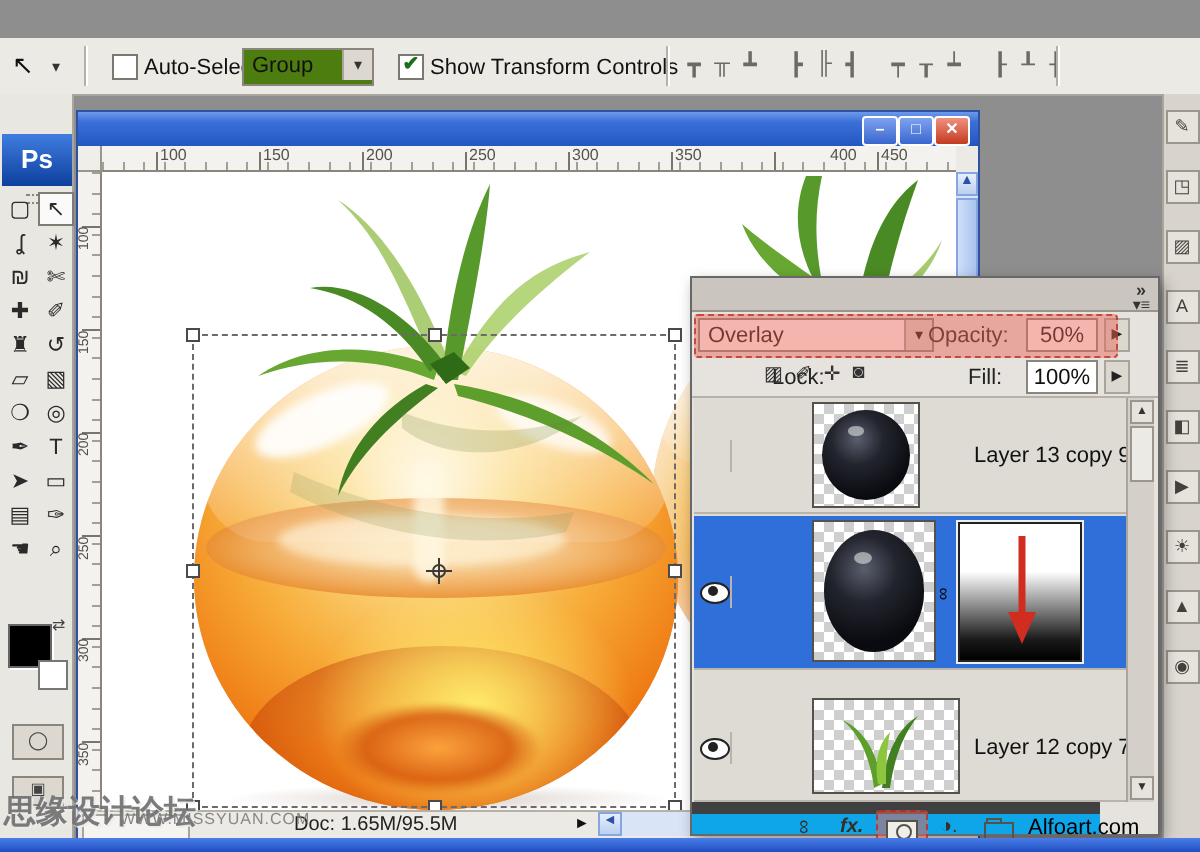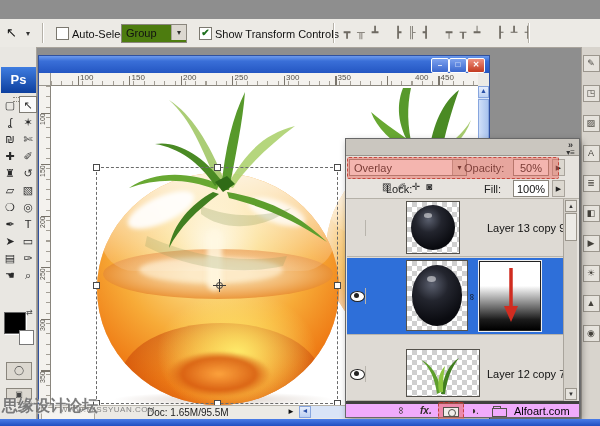--- a/index.html
+++ b/index.html
@@ -117,21 +117,21 @@
   .darksphere{position:absolute;left:8%;top:6%;width:84%;height:88%;border-radius:50%;background:radial-gradient(circle at 40% 32%,#5a5f6e 0%,#23252e 32%,#0a0b10 72%);}
   .darksphere::after{content:'';position:absolute;left:30%;top:18%;width:18%;height:10%;border-radius:50%;background:rgba(255,255,255,.5);}
   .llabel{position:absolute;font-size:11px;color:#111;white-space:nowrap;}
   #lrow2{background:#2e6fd9;color:#fff;}
   #masklink{position:absolute;left:122px;top:34px;font-size:9px;color:#0a0a0a;transform:rotate(90deg);}
   #maskthumb{position:absolute;left:132px;top:3px;width:62px;height:70px;background:linear-gradient(180deg,#ffffff 0%,#ffffff 35%,#1a1a1a 85%,#000 100%);border:1px solid #222;outline:1px solid #f0f0f0;box-sizing:border-box;}
   #listscroll{position:absolute;left:217px;top:60px;width:14px;height:202px;background:#d4d0c9;border-left:1px solid #a9a49c;box-sizing:border-box;}
   .lsbtn{position:absolute;left:1px;width:12px;height:12px;background:#e6e3dd;border:1px solid #9b968d;box-sizing:border-box;font-size:6px;text-align:center;line-height:10px;color:#333;}
   #lsthumb{position:absolute;left:1px;top:14px;width:12px;height:28px;background:#eceae5;border:1px solid #9b968d;box-sizing:border-box;}
   
-  #pbottom{position:absolute;left:0;top:262px;width:233px;height:16px;background:#f0abfc;border-top:3px solid #404040;box-sizing:border-box;}
+  #pbottom{position:absolute;left:0;top:262px;width:204px;height:16px;background:#0ea5e9;border-top:6px solid #404040;box-sizing:border-box;}
   #pbottom .ic{position:absolute;top:1px;font-size:10px;color:#33302a;}
   #fxlabel{font-style:italic;font-weight:bold;font-size:10px;}
   #maskhl{position:absolute;left:92px;top:-2px;width:26px;height:19px;background:rgba(233,101,88,.5);border:1px dashed rgba(185,40,30,.75);border-radius:2px;box-sizing:border-box;}
   #maskicon{position:absolute;left:97px;top:3px;width:16px;height:10px;background:#f0eee9;border:1px solid #55524c;box-sizing:border-box;}
   #maskicon::after{content:'';position:absolute;left:4px;top:1px;width:6px;height:6px;border:1px solid #55524c;border-radius:50%;}
   #foldericon{position:absolute;left:146px;top:4px;width:15px;height:9px;border:1px solid #55524c;box-sizing:border-box;}
   #foldericon::before{content:'';position:absolute;left:0;top:-3px;width:6px;height:2px;border:1px solid #55524c;border-bottom:none;}
   #alfoart{position:absolute;left:168px;top:1px;font-size:11px;color:#000;}
   
   #taskbar{left:0;top:419px;width:600px;height:7px;background:linear-gradient(180deg,#4a7de8,#1f4fc0);z-index:50;}

